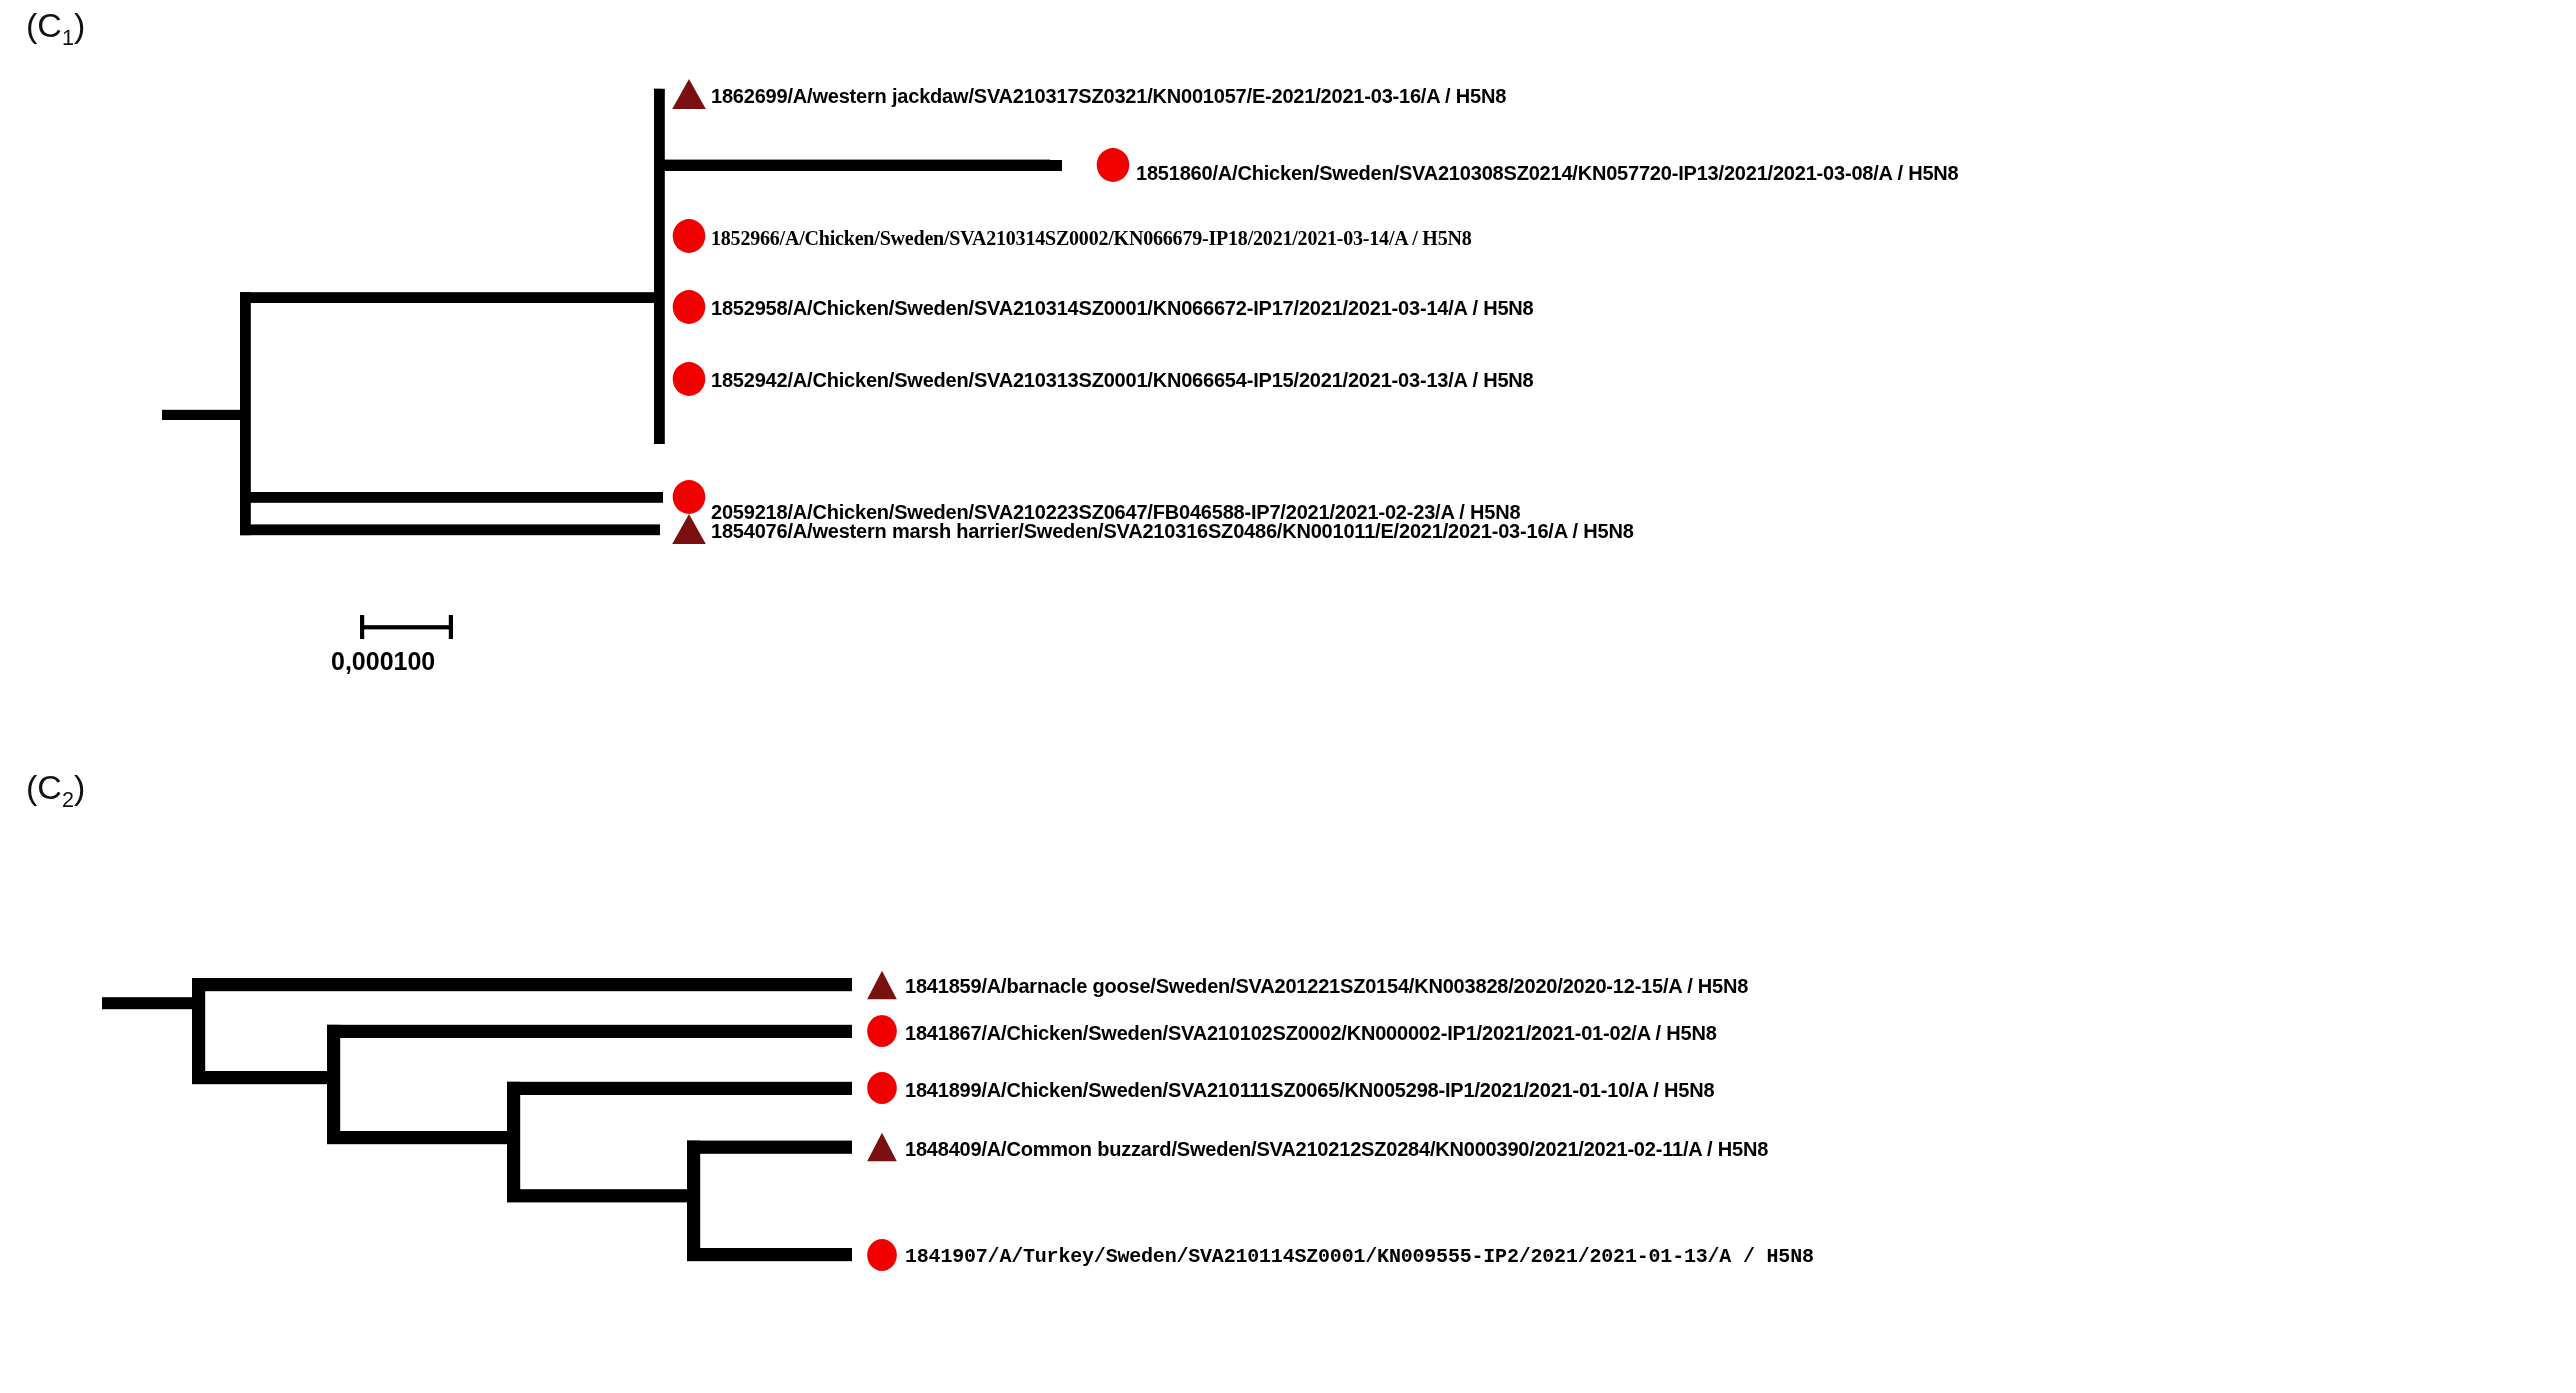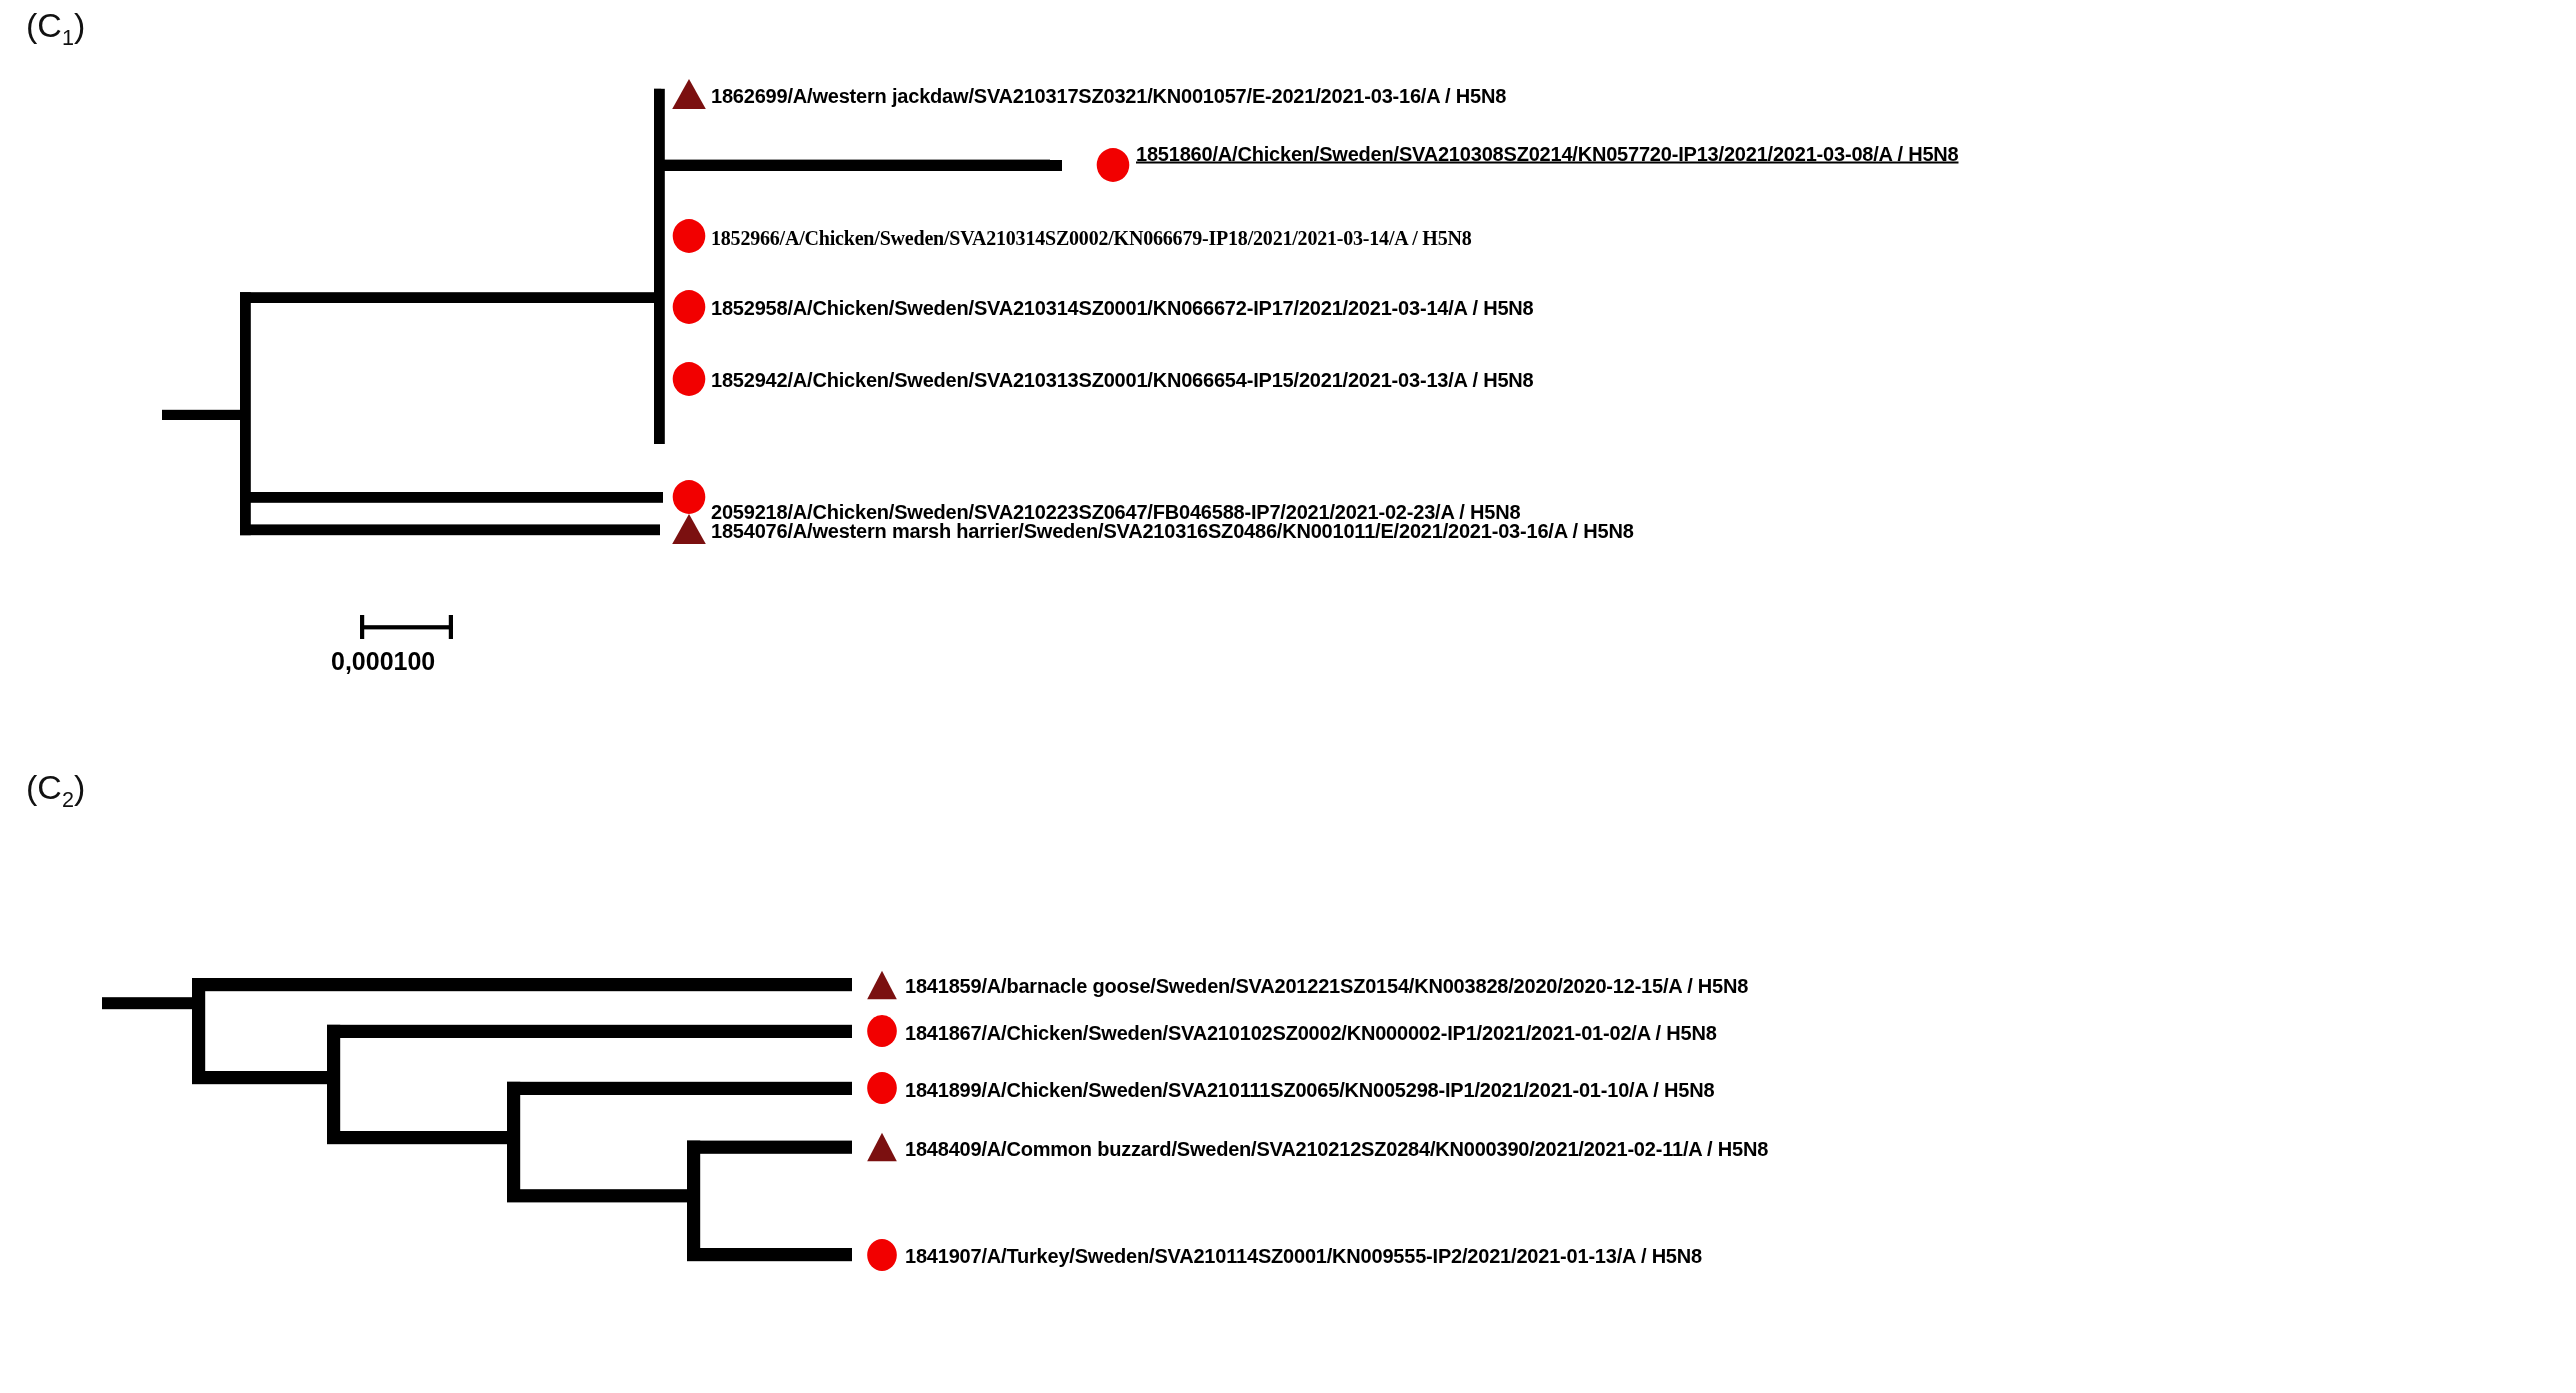--- a/index.html
+++ b/index.html
@@ -119,21 +119,21 @@
         <ellipse cx="29" cy="29" rx="27" ry="28" fill="#F20000"></ellipse>
       </svg>
   </div>
   <div class="marker" style="left:689px; top:529px;">
     <svg width="36" height="34" viewBox="0 0 60 56">
         <polygon points="30,3 58,53 2,53" fill="#7B1010"></polygon>
       </svg>
   </div>
 
   <div class="taxon-label" style="left:711px; top:96px;">1862699/A/western jackdaw/SVA210317SZ0321/KN001057/E-2021/2021-03-16/A / H5N8</div>
-  <div class="taxon-label" style="left:1136px; top:154px;text-decoration:underline;">1851860/A/Chicken/Sweden/SVA210308SZ0214/KN057720-IP13/2021/2021-03-08/A / H5N8</div>
+  <div class="taxon-label" style="left:1136px; top:173px;">1851860/A/Chicken/Sweden/SVA210308SZ0214/KN057720-IP13/2021/2021-03-08/A / H5N8</div>
   <div class="taxon-label" style="left:711px; top:238px;font-family:Liberation Serif, serif;">1852966/A/Chicken/Sweden/SVA210314SZ0002/KN066679-IP18/2021/2021-03-14/A / H5N8</div>
   <div class="taxon-label" style="left:711px; top:308px;">1852958/A/Chicken/Sweden/SVA210314SZ0001/KN066672-IP17/2021/2021-03-14/A / H5N8</div>
   <div class="taxon-label" style="left:711px; top:380px;text-align:right;">1852942/A/Chicken/Sweden/SVA210313SZ0001/KN066654-IP15/2021/2021-03-13/A / H5N8</div>
   <div class="taxon-label" style="left:711px; top:512px;">2059218/A/Chicken/Sweden/SVA210223SZ0647/FB046588-IP7/2021/2021-02-23/A / H5N8</div>
   <div class="taxon-label" style="left:711px; top:531px;">1854076/A/western marsh harrier/Sweden/SVA210316SZ0486/KN001011/E/2021/2021-03-16/A / H5N8</div>
 
   <div class="scale-wrap" style="left:360px; top:615px;font-weight:bold;">
     <svg width="96" height="26.4" viewBox="0 0 160 44">
       <rect x="0" y="0" width="7" height="40" fill="#000"></rect>
       <rect x="0" y="17" width="155" height="7" fill="#000"></rect>
@@ -204,16 +204,16 @@
   <div class="marker" style="left:882px; top:1255px;">
     <svg width="32" height="34" viewBox="0 0 54 56">
         <ellipse cx="27" cy="28" rx="25" ry="27" fill="#F20000"></ellipse>
       </svg>
   </div>
 
   <div class="taxon-label" style="left:905px; top:986px;">1841859/A/barnacle goose/Sweden/SVA201221SZ0154/KN003828/2020/2020-12-15/A / H5N8</div>
   <div class="taxon-label" style="left:905px; top:1033px;">1841867/A/Chicken/Sweden/SVA210102SZ0002/KN000002-IP1/2021/2021-01-02/A / H5N8</div>
   <div class="taxon-label" style="left:905px; top:1090px;">1841899/A/Chicken/Sweden/SVA210111SZ0065/KN005298-IP1/2021/2021-01-10/A / H5N8</div>
   <div class="taxon-label" style="left:905px; top:1149px;">1848409/A/Common buzzard/Sweden/SVA210212SZ0284/KN000390/2021/2021-02-11/A / H5N8</div>
-  <div class="taxon-label" style="left:905px; top:1256px;">1841907/A/Turkey/Sweden/SVA210114SZ0001/KN009555-IP2/2021/2021-01-13/A / H5N8</div>
+  <div class="taxon-label" style="left:905px; top:1256px;font-family:Liberation Mono, monospace;">1841907/A/Turkey/Sweden/SVA210114SZ0001/KN009555-IP2/2021/2021-01-13/A / H5N8</div>
 
 </div>
 
 
 </body></html>

